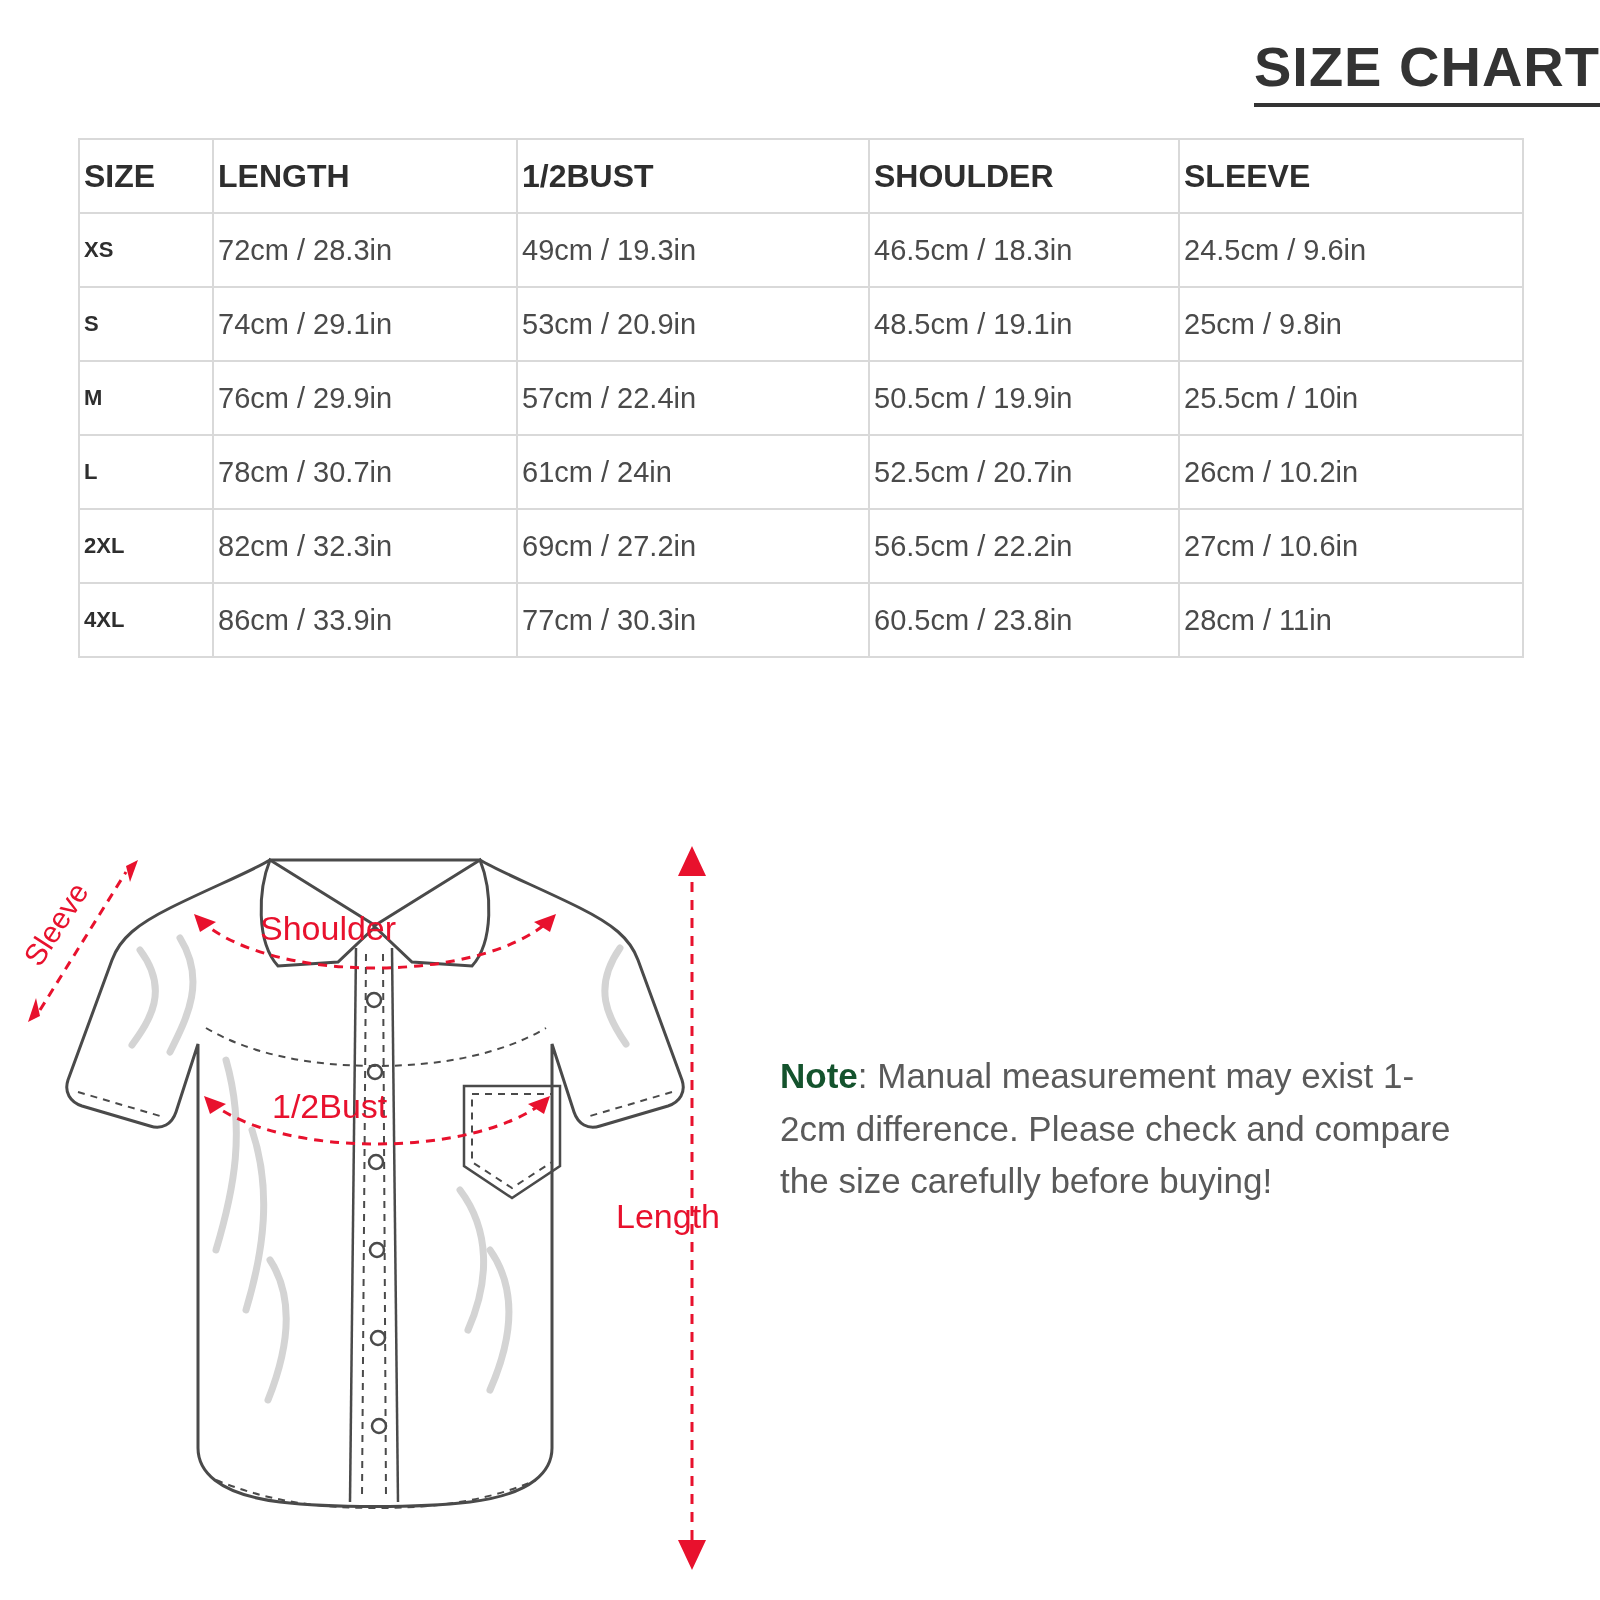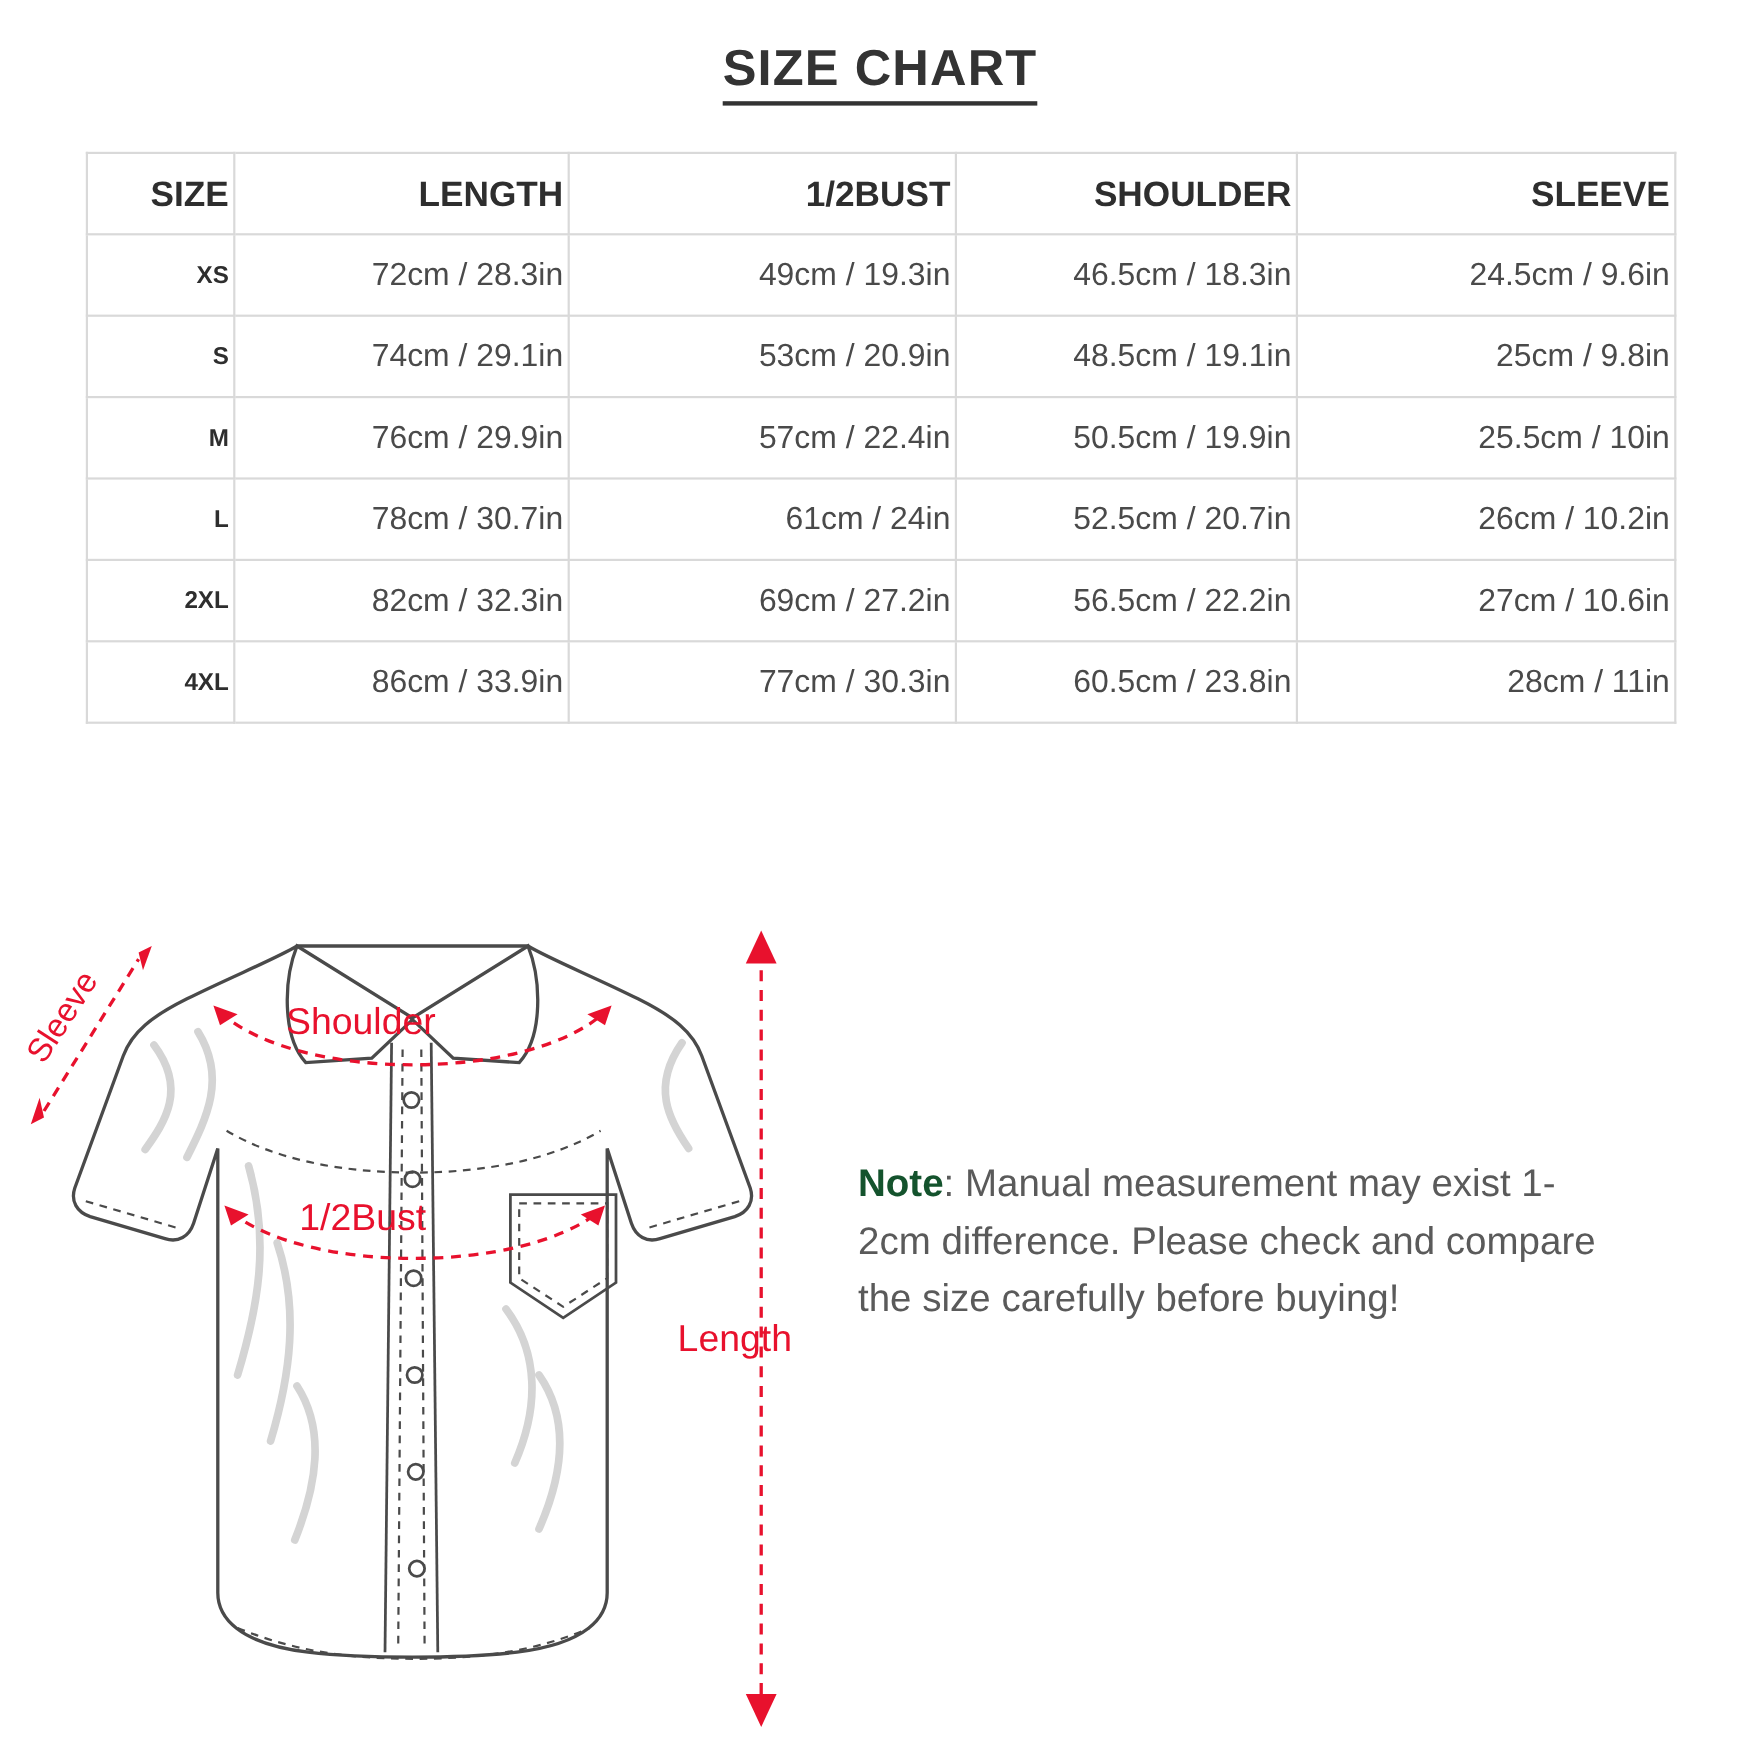--- a/index.html
+++ b/index.html
@@ -13,22 +13,22 @@
   .page {
     position: relative;
     width: 1600px; height: 1600px;
     overflow: hidden;
   }
 
   
   .title {
     position: absolute;
     top: 34px; left: 0; width: 1600px;
-    text-align: center;
-    font-size: 46px;
+    text-align: right;
+    font-size: 56px;
     font-weight: bold;
     letter-spacing: 1px;
     color: #333333;
   }
   .title span {
     display: inline-block;
     border-bottom: 4px solid #333333;
     padding-bottom: 4px;
   }
 
@@ -39,21 +39,21 @@
     width: 1444px;
   }
   table.size-chart {
     border-collapse: collapse;
     width: 100%;
     table-layout: fixed;
   }
   table.size-chart th, table.size-chart td {
     border: 2px solid #d9d9d9;
     height: 74px;
-    text-align: right;
+    text-align: left;
     vertical-align: middle;
     font-size: 29px;
     color: #4a4a4a;
     padding: 0 4px;
   }
   table.size-chart th {
     font-size: 32px;
     font-weight: bold;
     color: #2e2e2e;
   }

